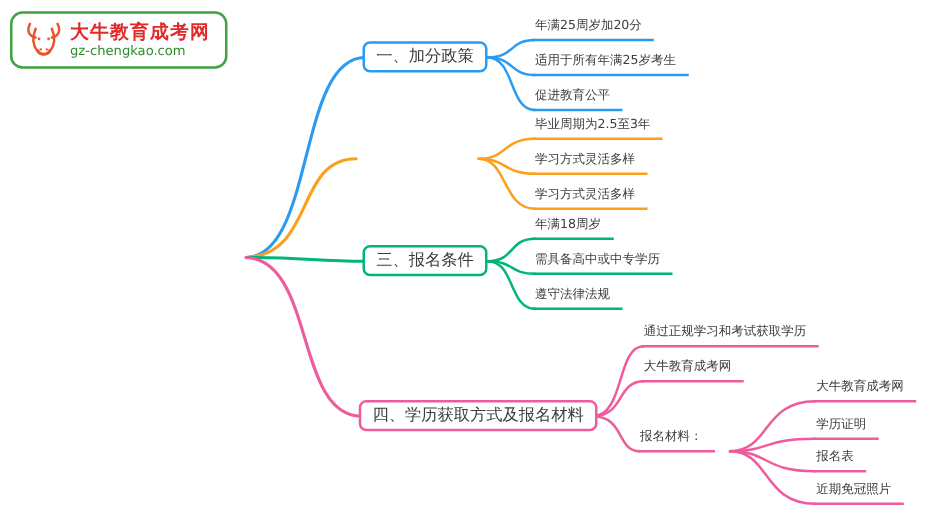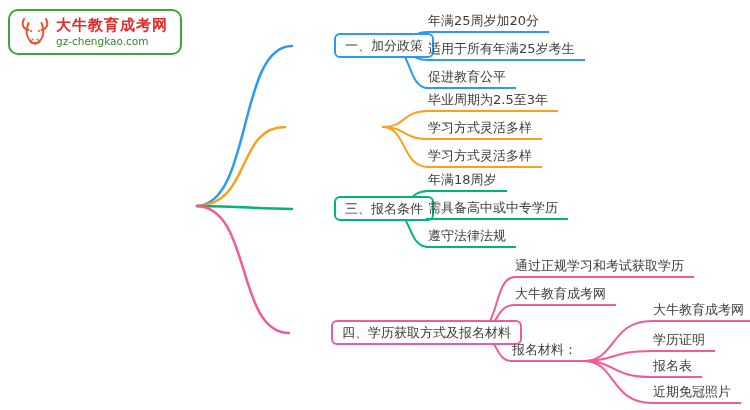--- a/index.html
+++ b/index.html
@@ -22,31 +22,31 @@
   
   .root{
     position:absolute;left:14px;top:196px;z-index:1;
     font-size:14px;line-height:20px;font-weight:600;color:#2b2b2b;white-space:nowrap;
   }
 
   
   .branch{
     position:absolute;z-index:1;white-space:nowrap;background:#fff;
     font-size:13px;line-height:19px;color:#3c3c3c;
-    padding:1px 9px;border:2px solid #999;border-radius:6px;margin-left:44px;
+    padding:1px 9px;border:2px solid #999;border-radius:6px;
   }
   .b-blue{border-color:#2b9bf2;}
   .b-orange{border-color:#fba01d;}
   .b-green{border-color:#00b578;}
   .b-pink{border-color:#ee5c9c;text-align:right;}
 
   
   .leaf{
     position:absolute;z-index:1;white-space:nowrap;
-    font-size:13px;line-height:21px;color:#3c3c3c;
+    font-size:10px;line-height:21px;color:#3c3c3c;
     padding:0 10px 0 2px;border-bottom:2px solid #999;
   }
   .c-blue{border-color:#2b9bf2;}
   .c-orange{border-color:#fba01d;}
   .c-green{border-color:#00b578;}
   .c-pink{border-color:#ee5c9c;}
 </style>
 </head>
 <body>
 

